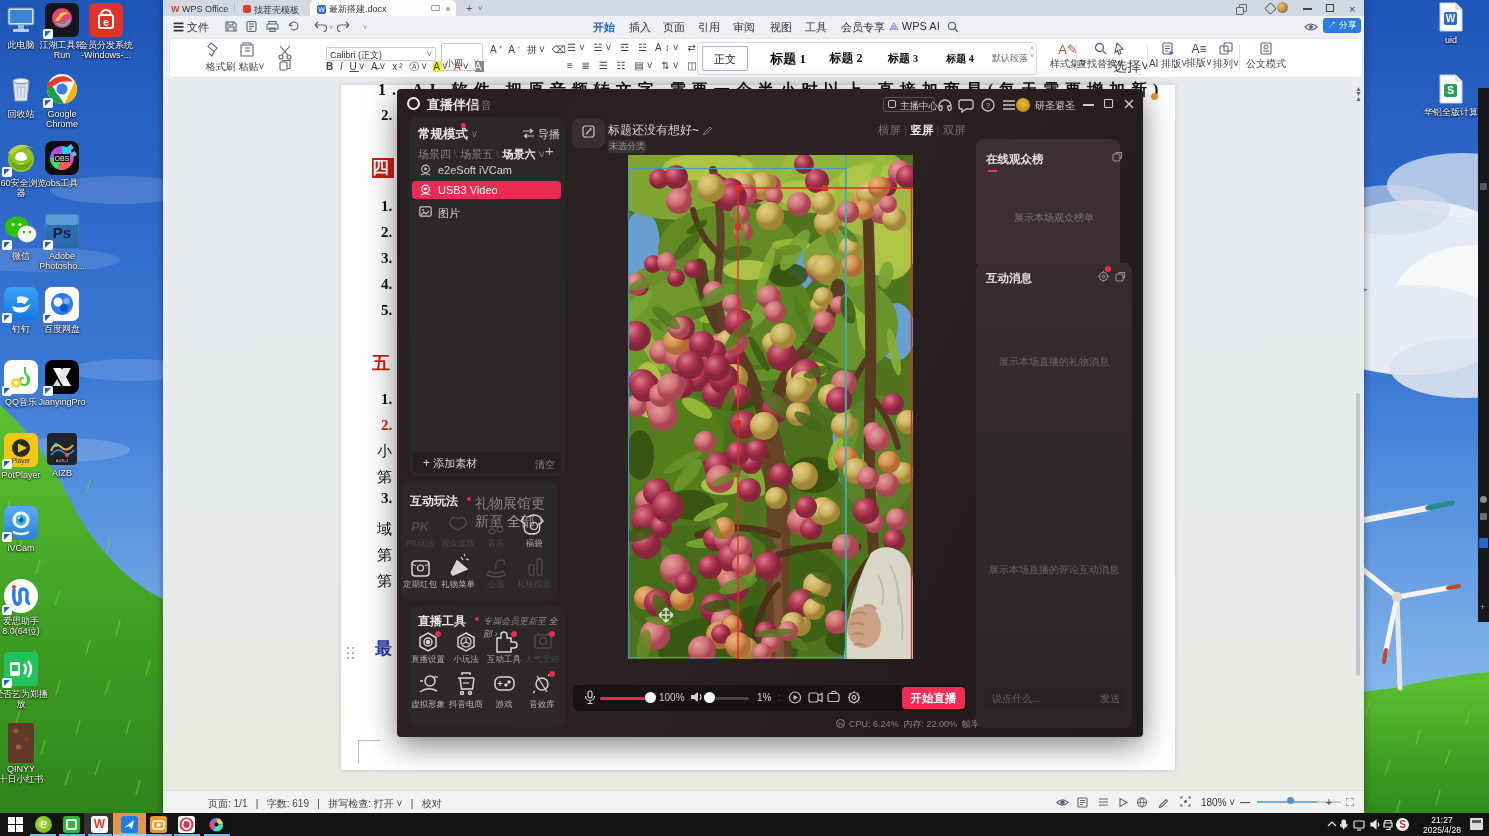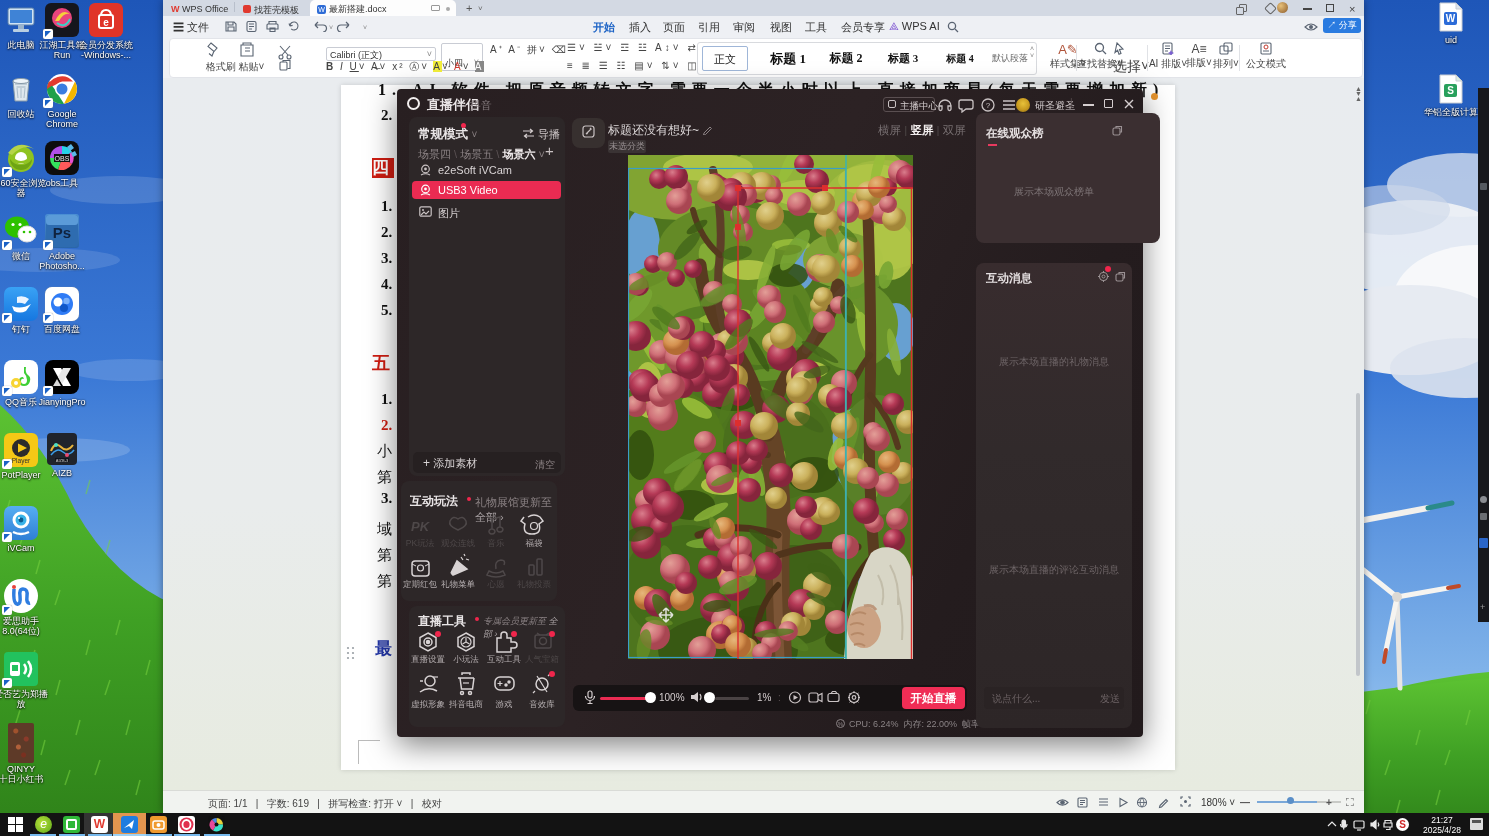--- a/index.html
+++ b/index.html
@@ -506,21 +506,21 @@
         </svg>
     <div class="ab" style="left:29px;top:89px;font-size:11px;color:#d8d3d4;">图片</div>
     <div class="ab" style="left:4px;top:335px;width:148px;height:21px;background:#262021;border-radius:5px;"></div>
     <div class="ab" style="left:14px;top:339px;font-size:12px;color:#d8d3d4;">+ <span style="font-size:11px;">添加素材</span></div>
     <div class="ab" style="left:126px;top:341px;font-size:10px;color:#8a8183;">清空</div>
   </div>
 
   <div class="panel" style="left:4px;top:392px;width:156px;height:120px;background:#2d2728;">
     <div class="ab w" style="left:9px;top:12px;font-size:12px;font-weight:bold;">互动玩法</div>
     <div class="ab" style="left:66px;top:16px;width:4px;height:4px;border-radius:50%;background:#f0264c;"></div>
-    <div class="ab" style="left:74px;top:14px;font-size:11px;color:#8a8183;">礼物展馆更新至 <span style="color:#a9a2a4;">全部 ›</span></div>
+    <div class="ab" style="left:74px;top:14px;font-size:14px;color:#8a8183;">礼物展馆更新至 <span style="color:#a9a2a4;">全部 ›</span></div>
     <svg class="ab" style="left:0;top:28px;" width="156" height="90" viewBox="0 0 156 90">
       <g fill="none" stroke="#4e4849" stroke-width="1.5">
         <text x="19" y="22" fill="#4e4849" stroke="none" font-size="13" font-style="italic" font-weight="bold" text-anchor="middle">PK</text>
         <path d="M49 12 q3 -6 8 -2 q5 -4 8 2 q2 5 -8 9 q-10 -4 -8 -9"></path>
         <path d="M91 20 v-10 l8 -2 v10 M91 20 a3 2.5 0 1 1 -0.1 0 M99 18 a3 2.5 0 1 1 -0.1 0"></path>
       </g>
       <g fill="none" stroke="#d8d3d4" stroke-width="1.5">
         <path d="M127 8 q6 -4 12 0 l3 4 -4 3 q3 10 -7 10 q-10 0 -7 -10 l-4 -3 3 -4"></path>
             <circle cx="133" cy="17" r="3.5" stroke-width="1.2"></circle>
       </g>
@@ -1015,21 +1015,21 @@
           <path d="M44 3.5 l1.5 -2 h3 l1.5 2"></path>
       <circle cx="67" cy="7.5" r="5"></circle>
           <circle cx="67" cy="7.5" r="1.8"></circle>
           <path d="M67 1 v2 M67 12 v2 M61 7.5 h2 M71 7.5 h2 M62.5 3 l1.4 1.4 M70 11 l1.4 1.4 M71.5 3 l-1.4 1.4 M64 11 l-1.4 1.4" stroke-width="1"></path>
     </g>
   </svg>
   <div class="ab" style="left:505px;top:598px;width:63px;height:22px;background:#ef2d55;border-radius:4px;color:#fff;font-size:11.5px;font-weight:bold;text-align:center;line-height:22px;">开始直播</div>
   <div class="ab" style="left:439px;top:630px;width:9px;height:9px;border:1.2px solid #8a8385;border-radius:50%;font-size:6px;color:#8a8385;text-align:center;line-height:9px;">%</div>
   <div class="ab" style="left:452px;top:629px;font-size:9px;color:#8a8385;">CPU: 6.24% &nbsp;内存: 22.00% &nbsp;帧率:30</div>
 
-  <div class="panel" style="left:579px;top:24px;width:184px;height:130px;background:#3b2f31;">
+  <div class="panel" style="left:579px;top:50px;width:144px;height:130px;background:#3b2f31;">
     <div class="ab" style="left:10px;top:13px;font-size:11.5px;font-weight:bold;color:#e5e0e1;">在线观众榜</div>
     <div class="ab" style="left:12px;top:31px;width:9px;height:2px;background:#e83a5f;"></div>
     <svg class="ab" style="left:136px;top:12px;" width="11" height="11" viewBox="0 0 11 11">
           <rect x="1" y="3" width="7" height="7" rx="1.5" stroke="#9a9193" stroke-width="1.1" fill="none"></rect>
           <path d="M4 3 V1.5 h5.5 V7 H8" stroke="#9a9193" stroke-width="1.1" fill="none"></path>
         </svg>
     <div class="ab" style="left:0;top:72px;width:156px;text-align:center;font-size:10px;color:#7d7476;">展示本场观众榜单</div>
   </div>
 
   <div class="panel" style="left:579px;top:174px;width:156px;height:465px;background:linear-gradient(180deg,#382c2e 0%,#312a2b 40%,#2d2627 100%);">

